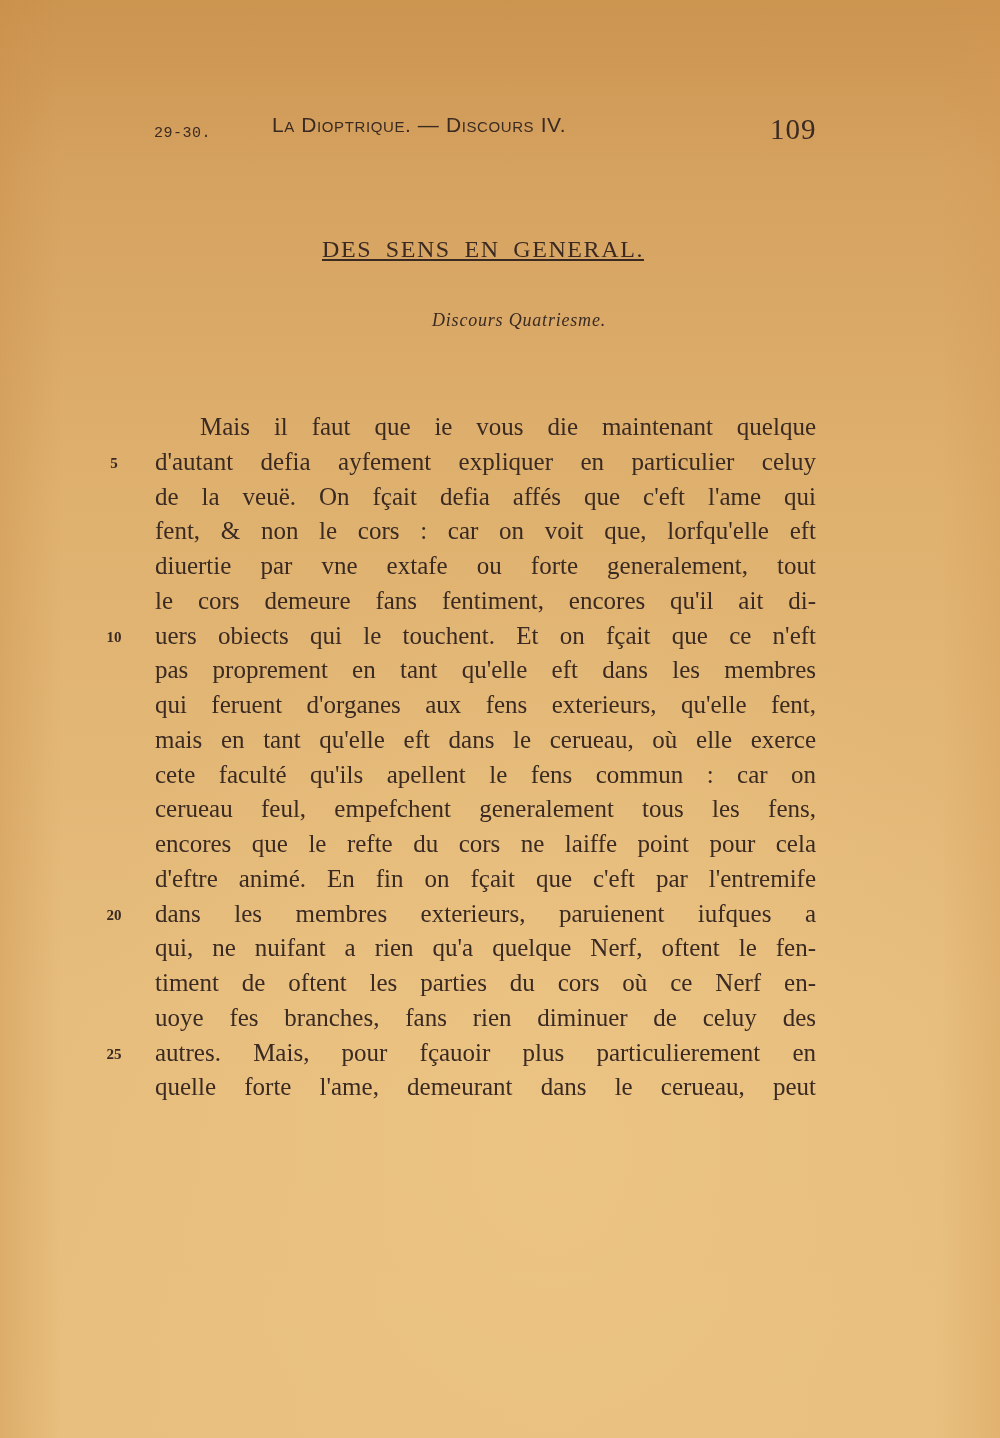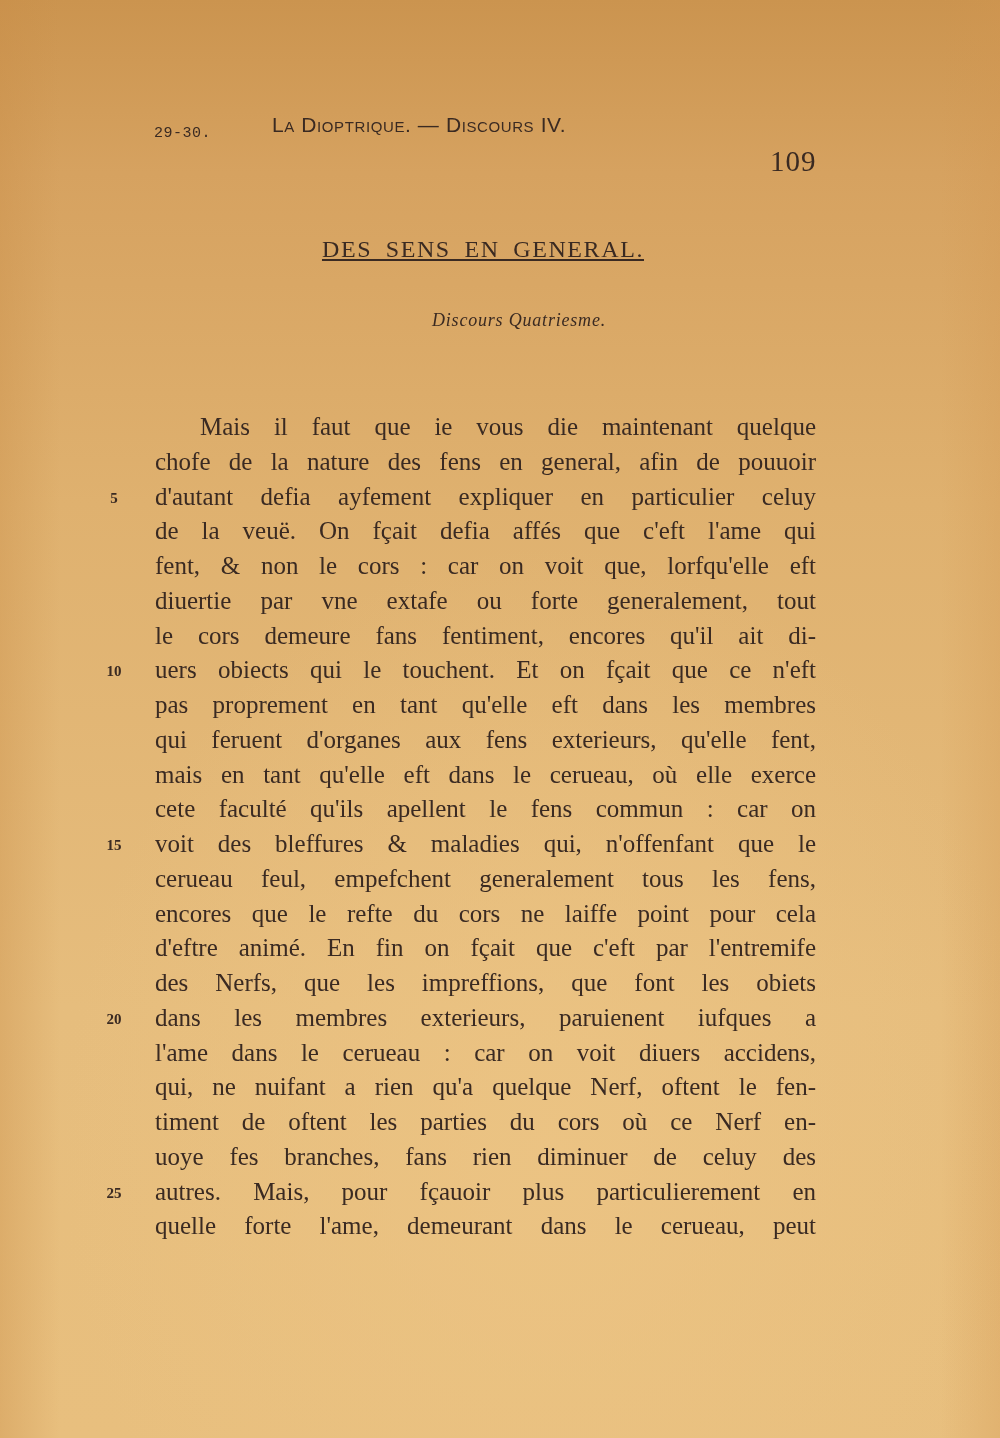--- a/index.html
+++ b/index.html
@@ -36,21 +36,20 @@
     font-family: Liberation Sans, sans-serif;
     font-variant: small-caps;
     letter-spacing: 0.6px;
     white-space: nowrap;
   }
   .page-number {
     position: absolute; left: 770px; top: 0;
     font-size: 29px;
     font-family: "Liberation Serif", serif;
     letter-spacing: 1px;
-    margin-top: 32px;
   }
   .section-title {
     position: absolute; top: 236px; left: 0; width: 1000px;
     text-align: center;
     padding-left: 0;
     font-size: 24px;
     font-family: "Liberation Serif", serif;
     letter-spacing: 1.6px;
     word-spacing: 6px;
     text-decoration: underline;
@@ -116,24 +115,20 @@
 <div class="section-subtitle">
   <span>Discours Quatriesme.</span>
 </div>
 
 <div class="body-text">
   <div class="line first">
       <span class="line-number"></span>
       <span class="txt">Mais il faut que ie vous die maintenant quelque</span>
     </div>
   <div class="line">
-      <span class="line-number"></span>
-      <span class="txt">chofe de la nature des fens en general, afin de pouuoir</span>
-    </div>
-  <div class="line">
       <span class="line-number">5</span>
       <span class="txt">d'autant defia ayfement expliquer en particulier celuy</span>
     </div>
   <div class="line">
       <span class="line-number"></span>
       <span class="txt">de la veuë. On fçait defia affés que c'eft l'ame qui</span>
     </div>
   <div class="line">
       <span class="line-number"></span>
       <span class="txt">fent, &amp; non le cors : car on voit que, lorfqu'elle eft</span>
@@ -160,49 +155,37 @@
     </div>
   <div class="line">
       <span class="line-number"></span>
       <span class="txt">mais en tant qu'elle eft dans le cerueau, où elle exerce</span>
     </div>
   <div class="line">
       <span class="line-number"></span>
       <span class="txt">cete faculté qu'ils apellent le fens commun : car on</span>
     </div>
   <div class="line">
-      <span class="line-number">15</span>
-      <span class="txt">voit des bleffures &amp; maladies qui, n'offenfant que le</span>
-    </div>
-  <div class="line">
       <span class="line-number"></span>
       <span class="txt">cerueau feul, empefchent generalement tous les fens,</span>
     </div>
   <div class="line">
       <span class="line-number"></span>
       <span class="txt">encores que le refte du cors ne laiffe point pour cela</span>
     </div>
   <div class="line">
       <span class="line-number"></span>
       <span class="txt">d'eftre animé. En fin on fçait que c'eft par l'entremife</span>
-    </div>
-  <div class="line">
-      <span class="line-number"></span>
-      <span class="txt">des Nerfs, que les impreffions, que font les obiets</span>
     </div>
   <div class="line">
       <span class="line-number">20</span>
       <span class="txt">dans les membres exterieurs, paruienent iufques a</span>
     </div>
   <div class="line">
       <span class="line-number"></span>
-      <span class="txt">l'ame dans le cerueau : car on voit diuers accidens,</span>
-    </div>
-  <div class="line">
-      <span class="line-number"></span>
       <span class="txt">qui, ne nuifant a rien qu'a quelque Nerf, oftent le fen-</span>
     </div>
   <div class="line">
       <span class="line-number"></span>
       <span class="txt">timent de oftent les parties du cors où ce Nerf en-</span>
     </div>
   <div class="line">
       <span class="line-number"></span>
       <span class="txt">uoye fes branches, fans rien diminuer de celuy des</span>
     </div>

